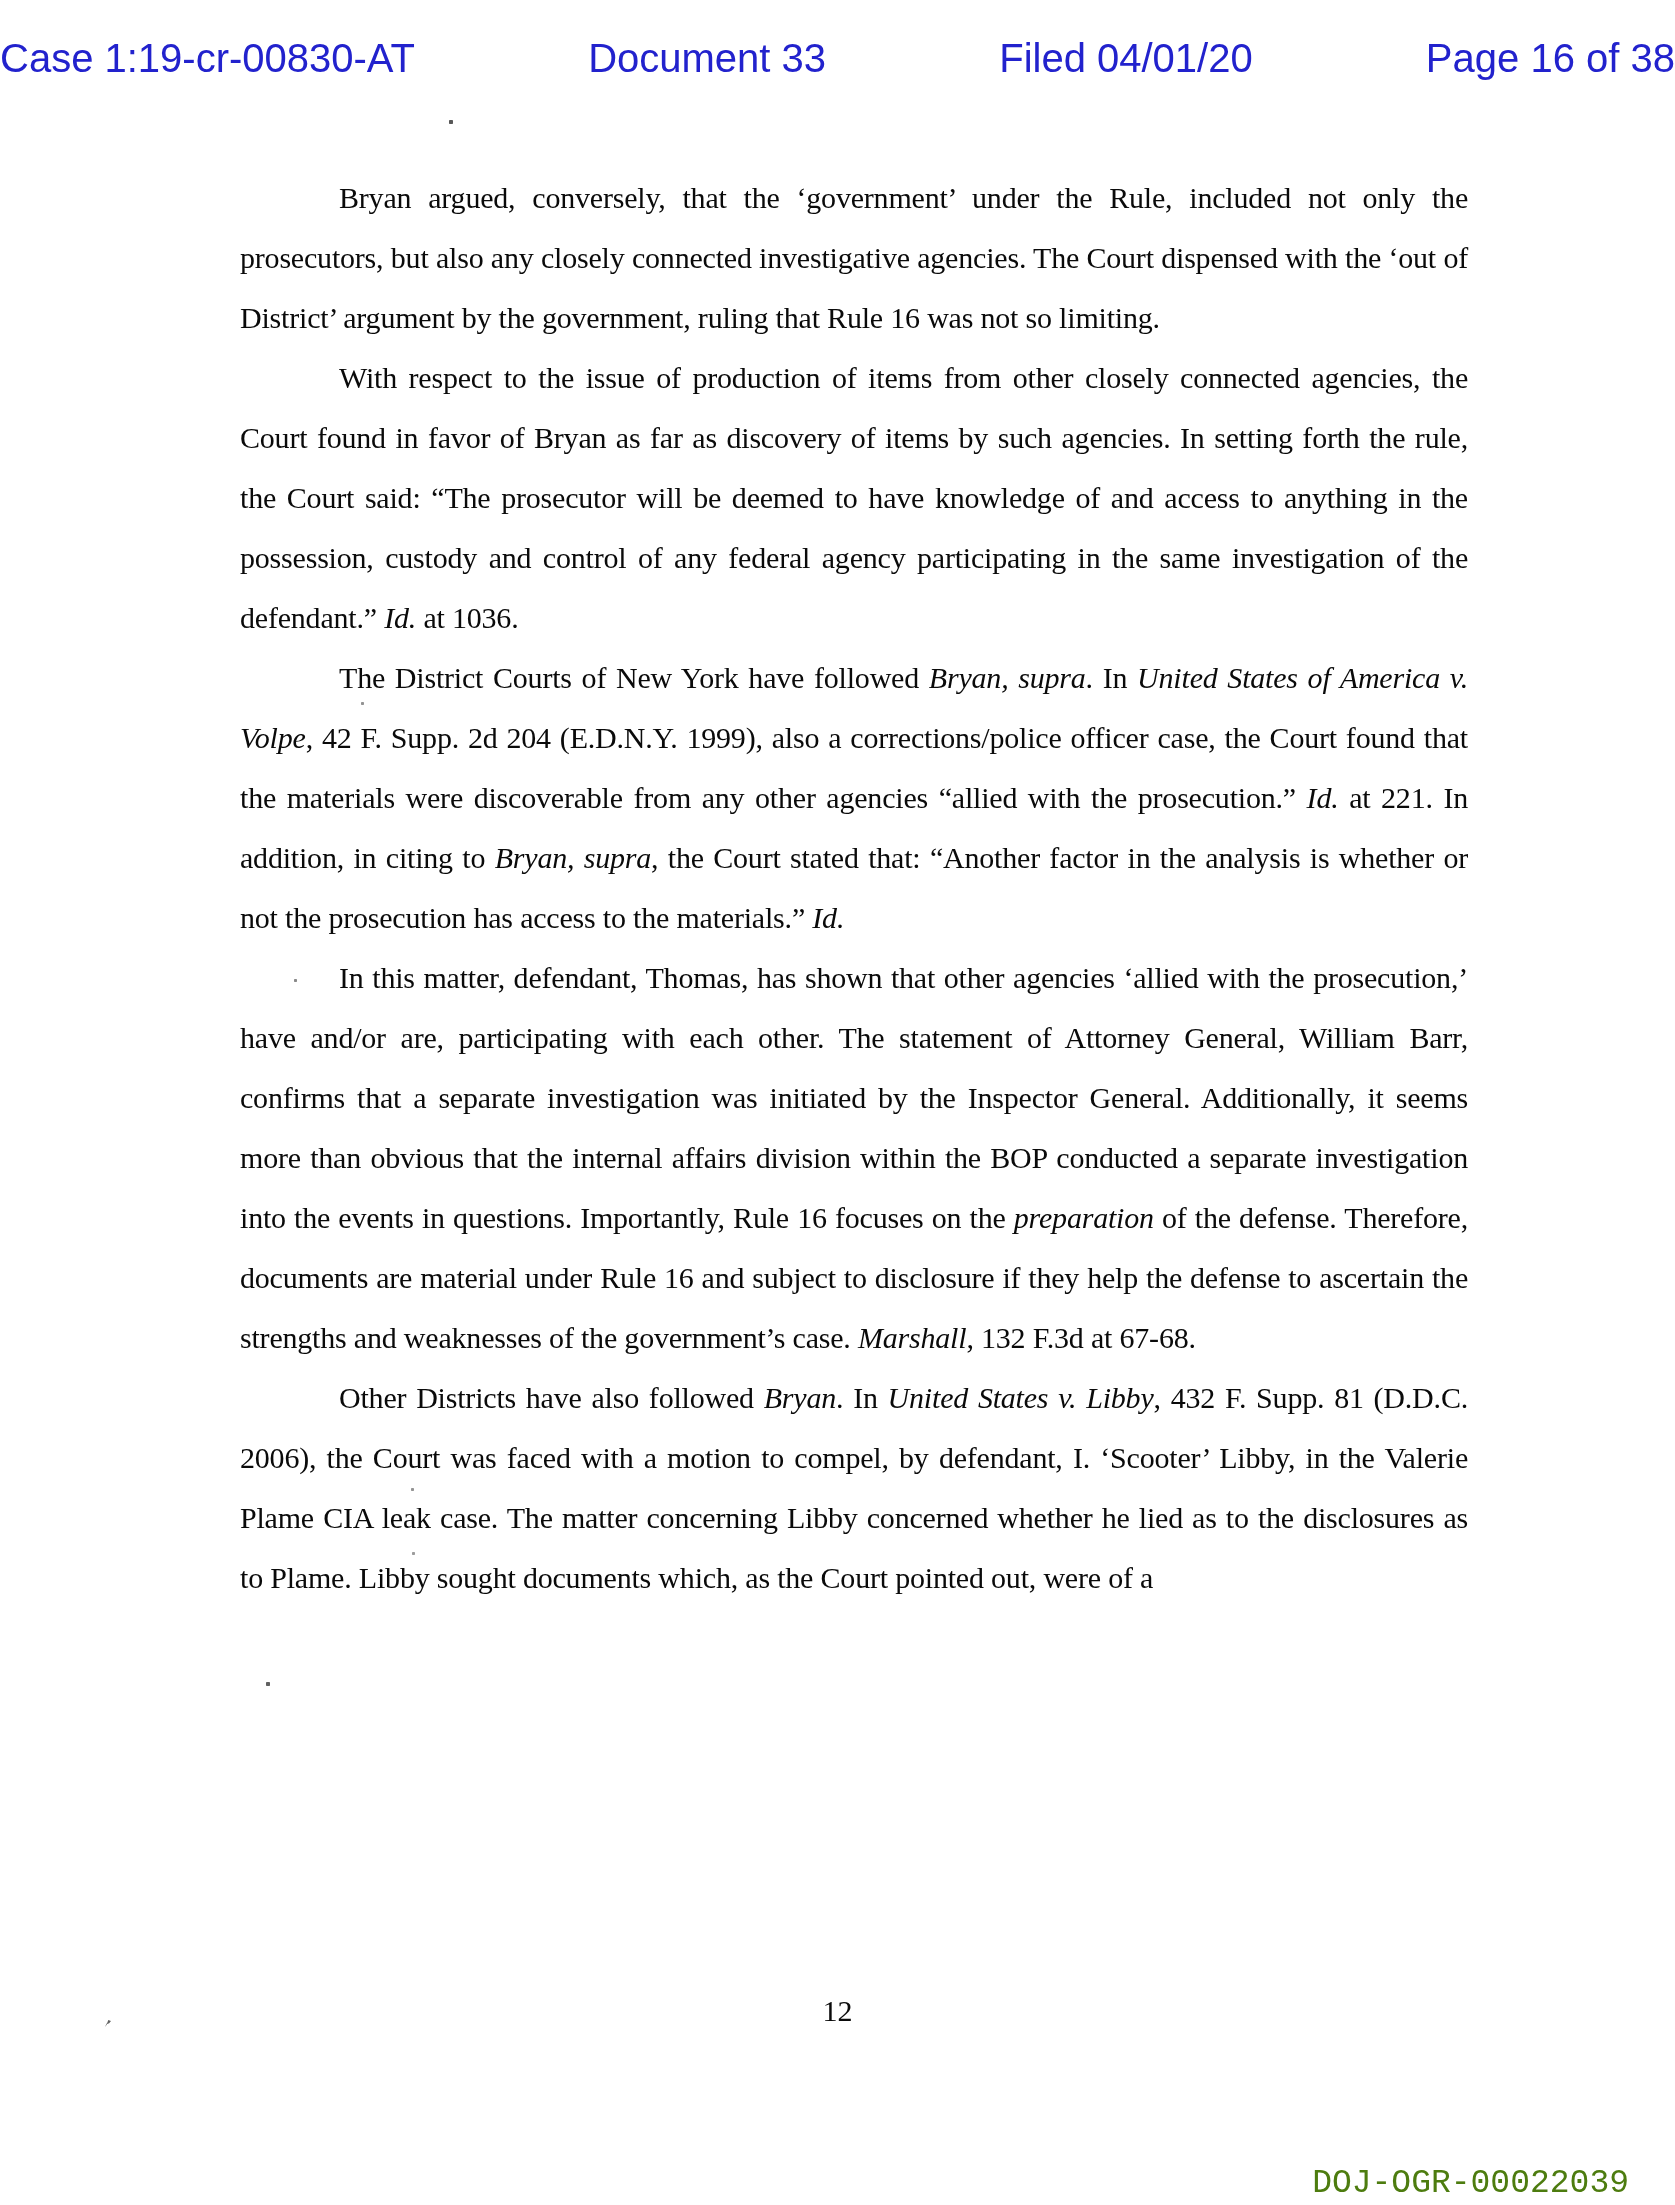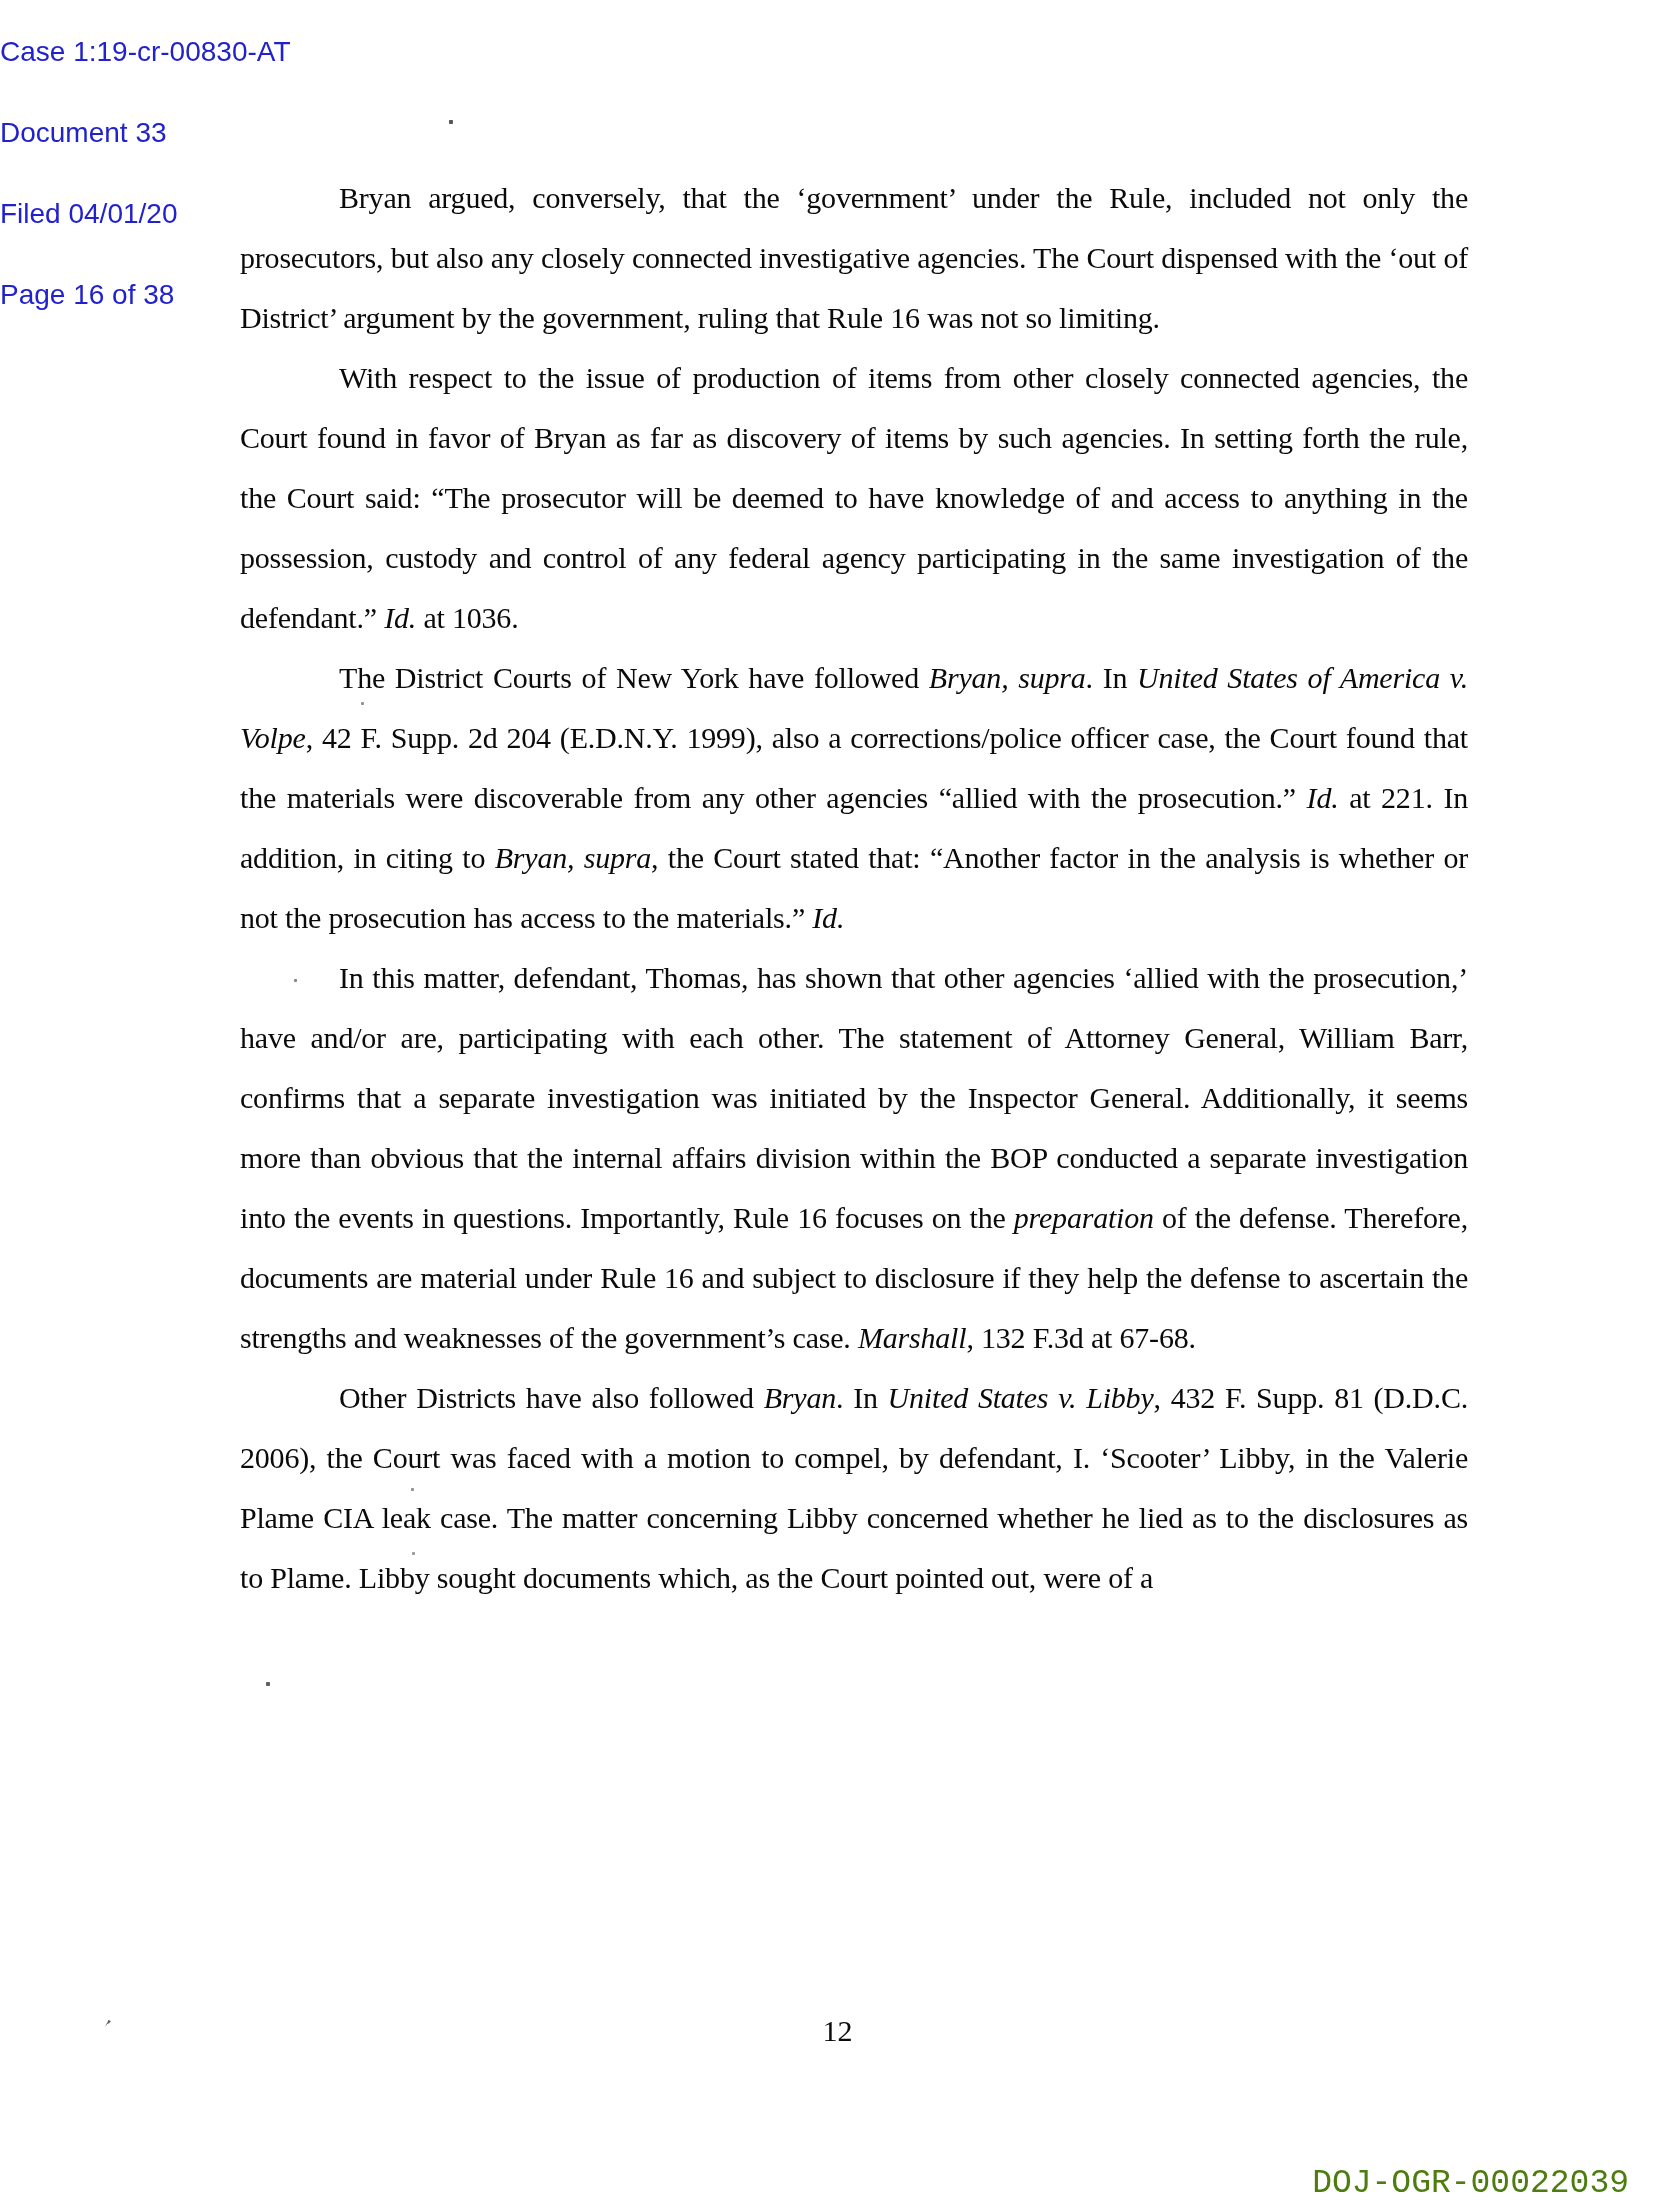--- a/index.html
+++ b/index.html
@@ -18,28 +18,27 @@
     position: absolute;
     inset: 0;
     background: #ffffff;
   }
   .header {
     position: absolute;
     top: 36px;
     left: 0;
     width: 100%;
     display: flex;
-    justify-content: flex-end;
+    justify-content: space-between;
     gap: 49px;
     font-family: "Liberation Sans", sans-serif;
-    font-size: 28px;
+    font-size: 40px;
     letter-spacing: 0px;
     color: #2222cd;
     white-space: nowrap;
-    flex-direction: column;
   }
   .body-text {
     position: absolute;
     top: 168px;
     left: 240px;
     width: 1228px;
     font-size: 30px;
     line-height: 60px;
     text-align: justify;
     color: #0a0a0a;
@@ -54,21 +53,20 @@
   .run.i { font-style: italic; margin-top: 28px; }
   .page-number {
     position: absolute;
     top: 1994px;
     left: 0;
     width: 100%;
     text-align: center;
     font-size: 30px;
     color: #0a0a0a;
     font-family: "Liberation Serif", serif;
-    margin-top: 20px;
   }
   .bates {
     position: absolute;
     top: 2165px;
     right: 46px;
     font-family: "Liberation Mono", monospace;
     font-size: 33px;
     letter-spacing: 0px;
     color: #4d7c0f;
     white-space: nowrap;

